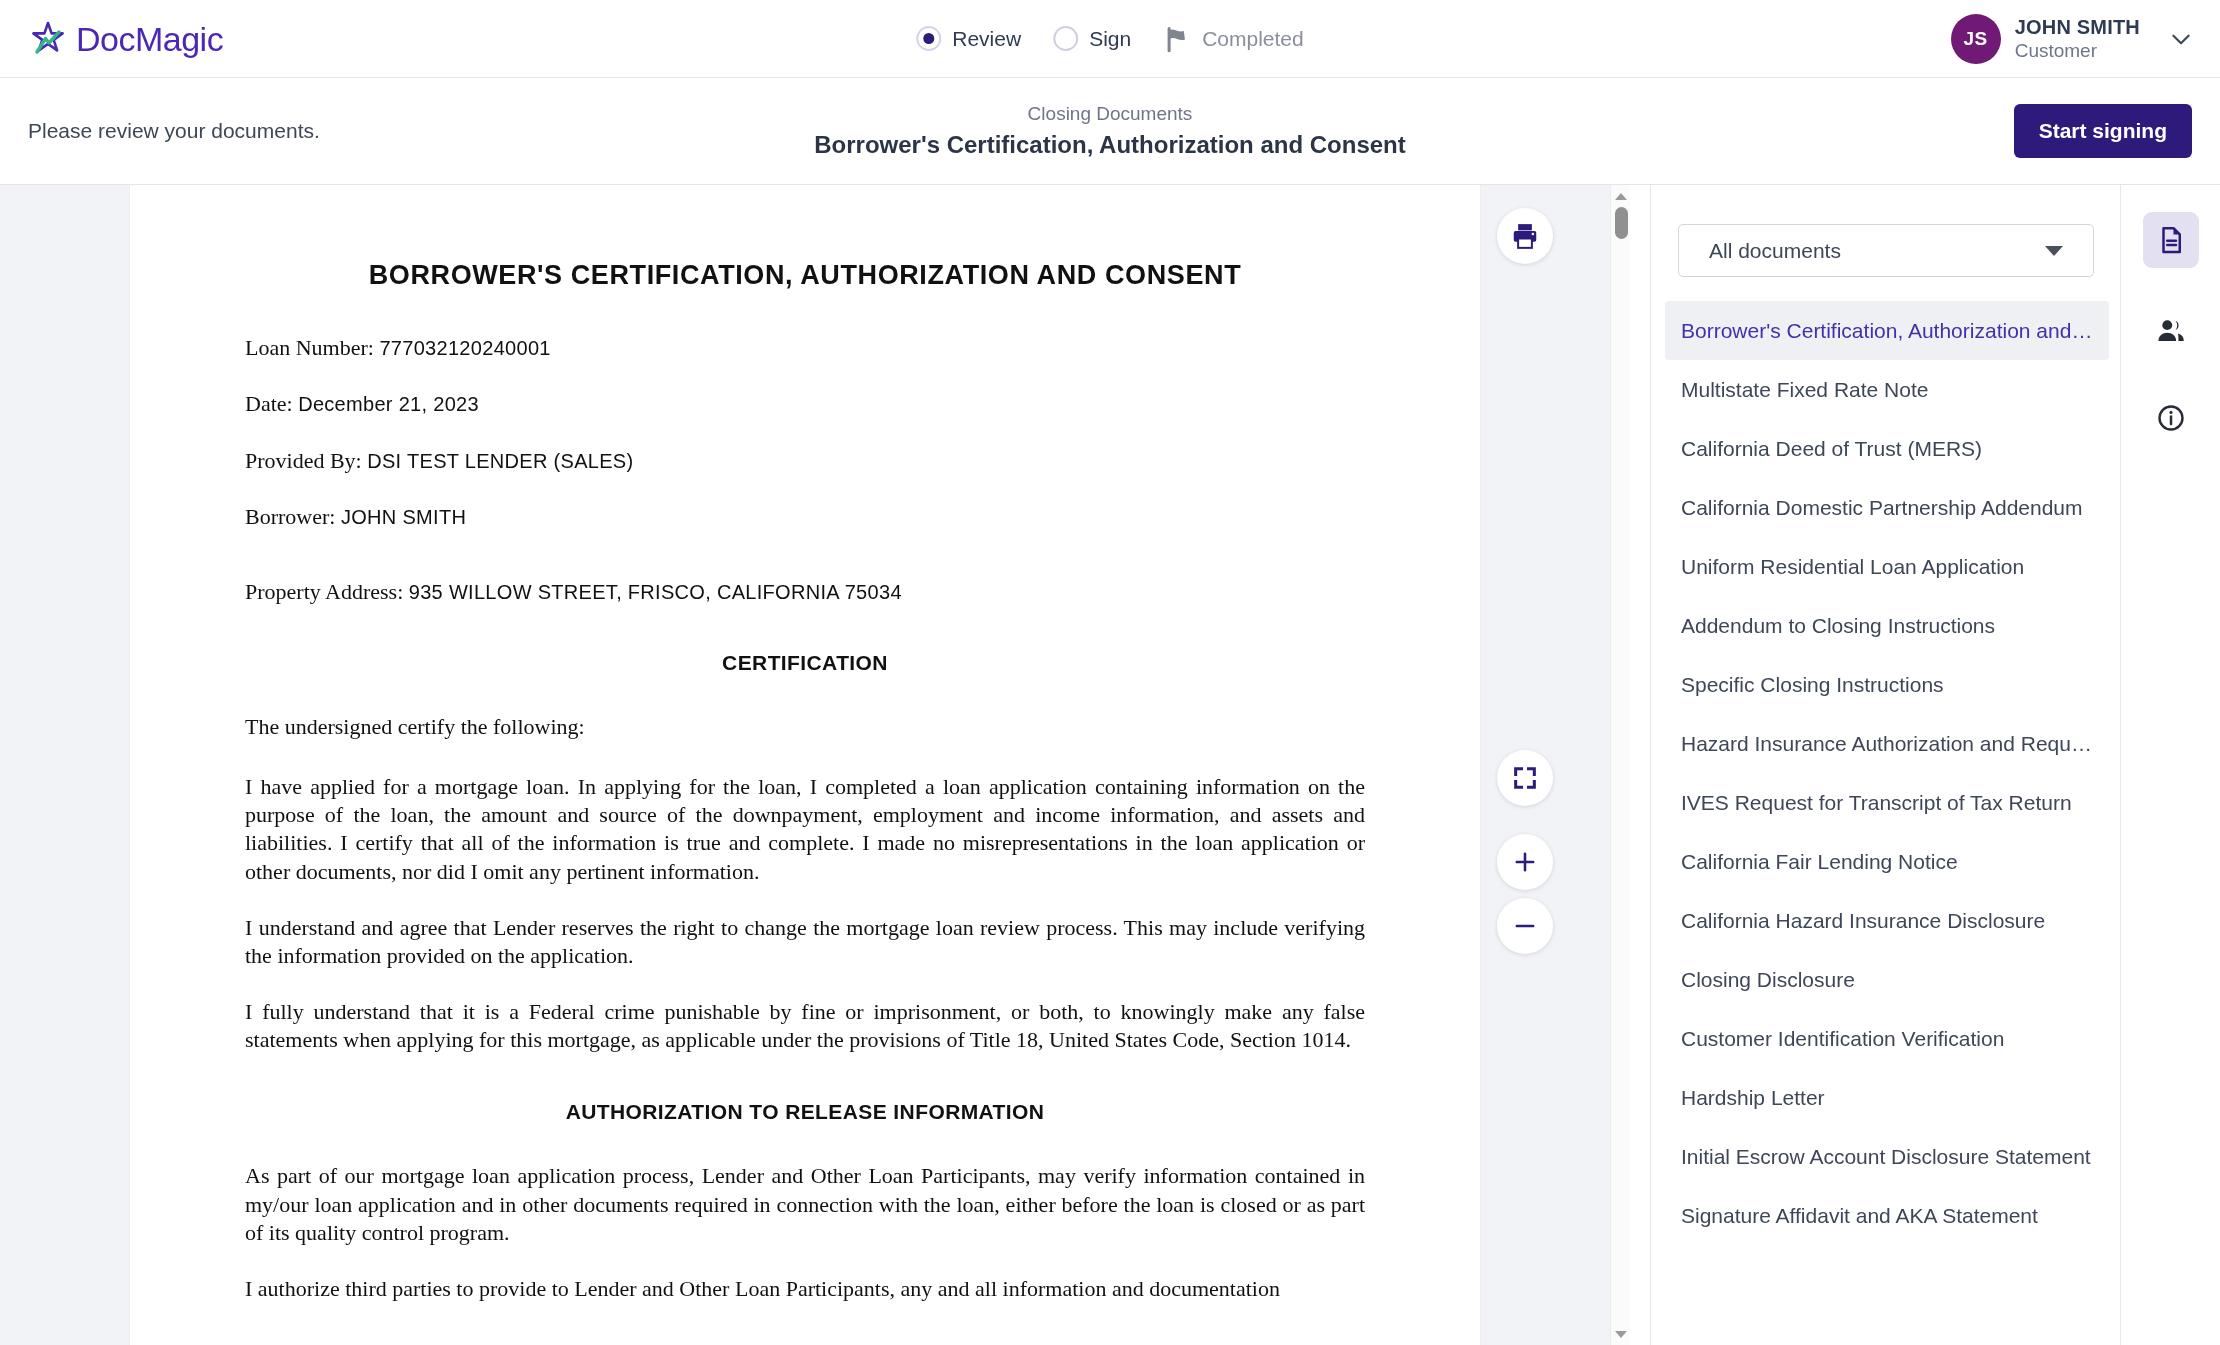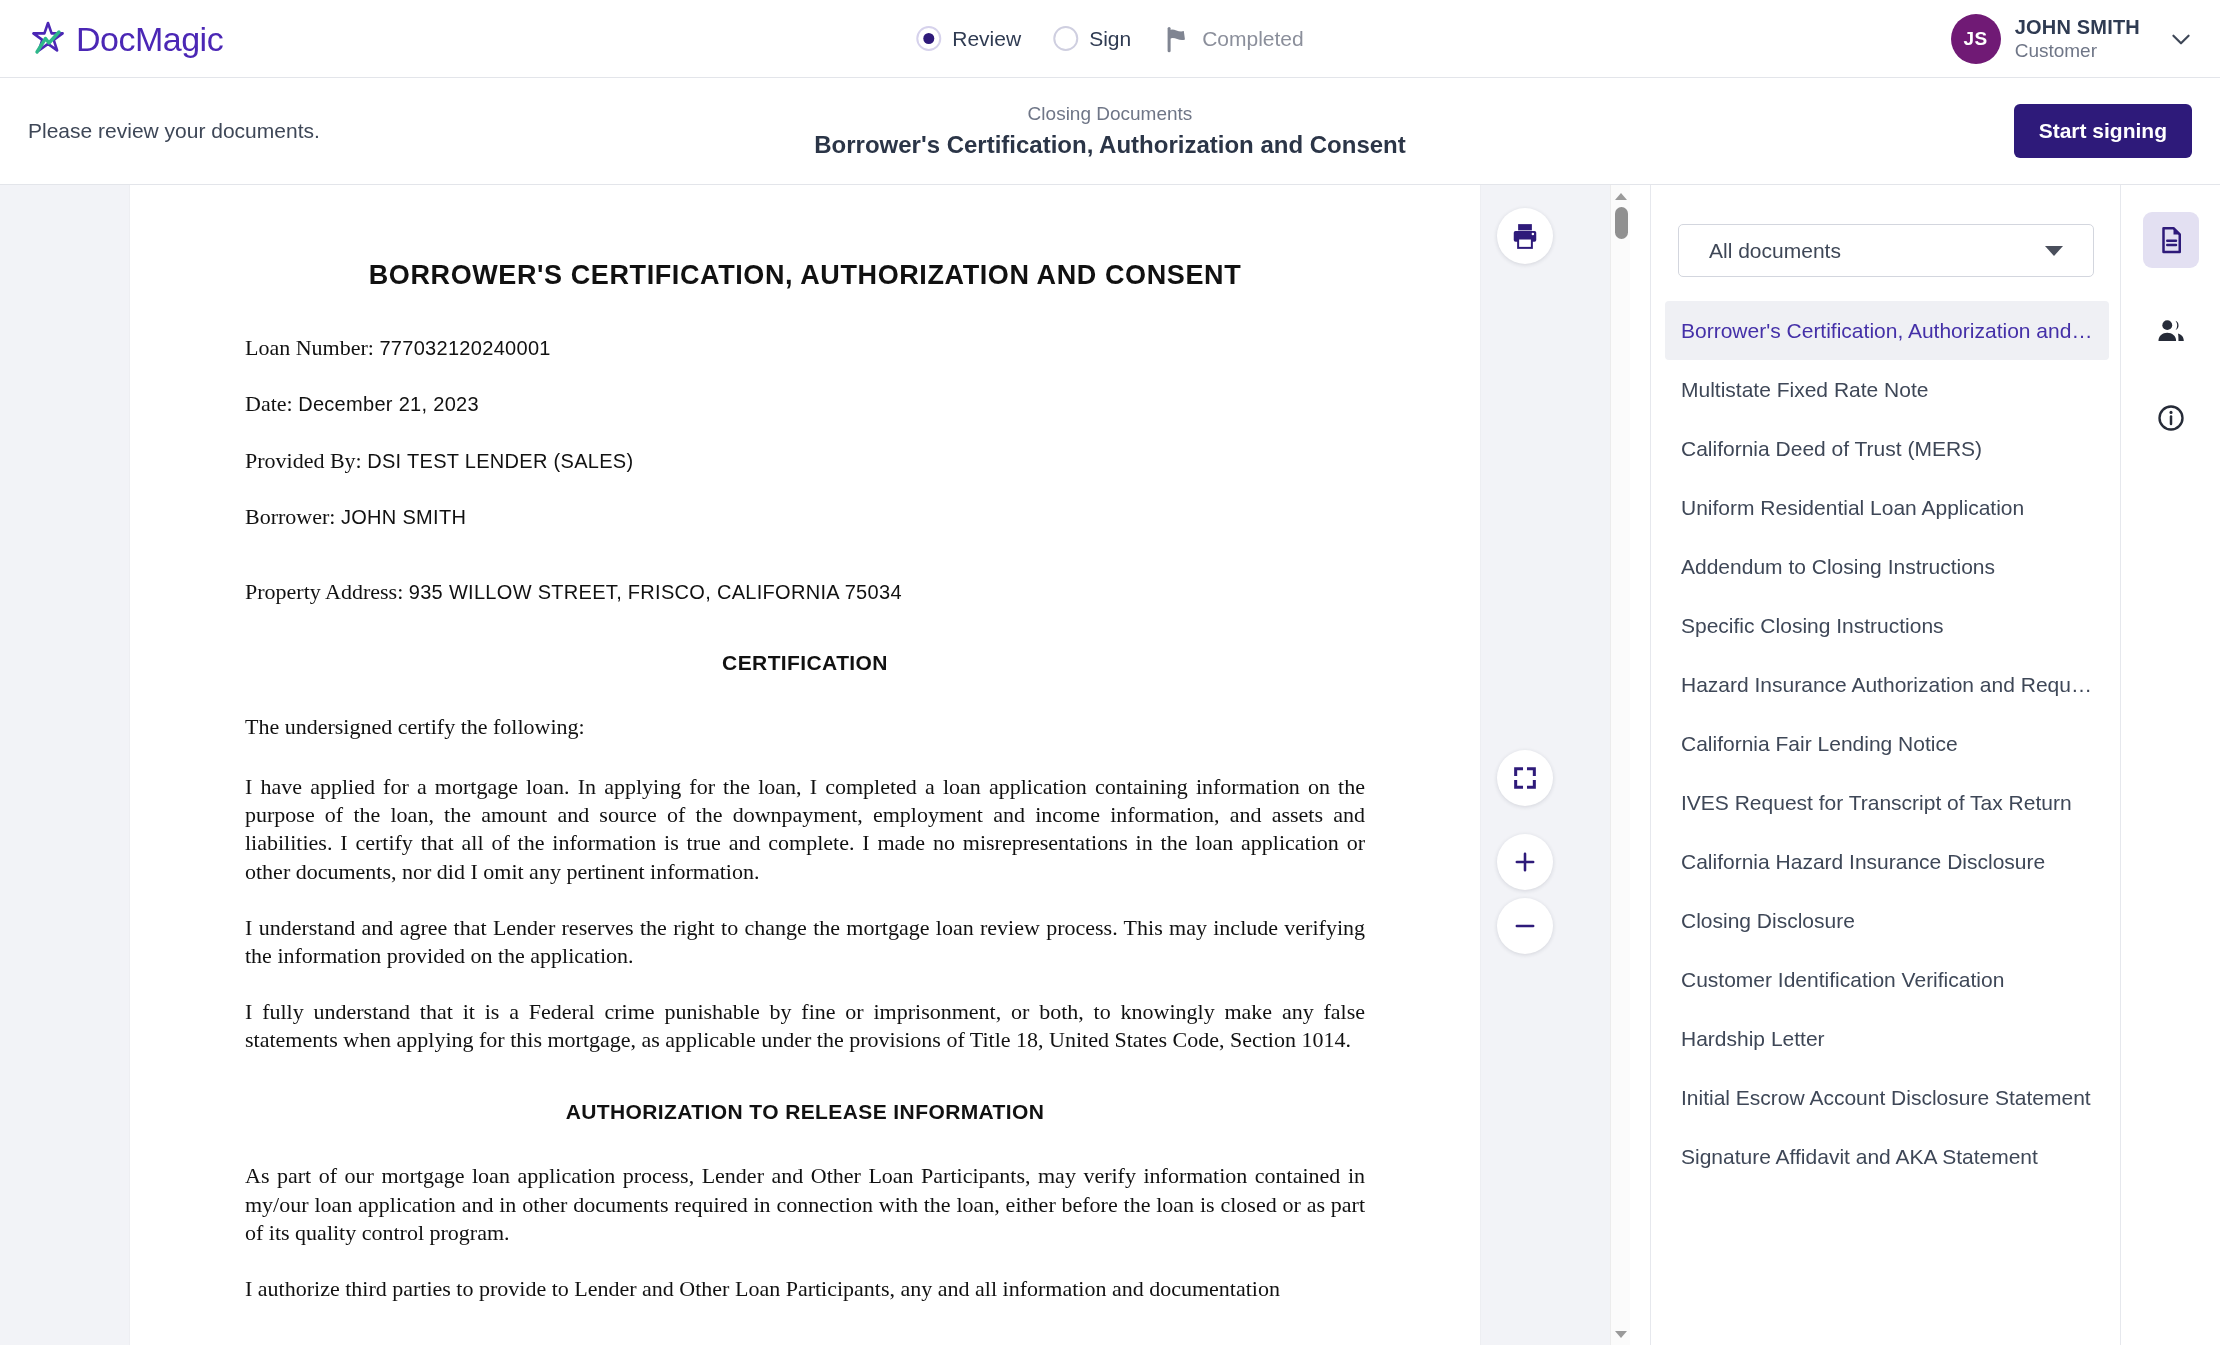--- a/index.html
+++ b/index.html
@@ -378,36 +378,39 @@
       <div class="doc-item selected">
         <span>Borrower's Certification, Authorization and Consent</span>
       </div>
       <div class="doc-item">
         <span>Multistate Fixed Rate Note</span>
       </div>
       <div class="doc-item">
         <span>California Deed of Trust (MERS)</span>
       </div>
       <div class="doc-item">
+        <span>California Domestic Partnership Addendum</span>
+      </div>
+      <div class="doc-item">
         <span>Uniform Residential Loan Application</span>
       </div>
       <div class="doc-item">
         <span>Addendum to Closing Instructions</span>
       </div>
       <div class="doc-item">
         <span>Specific Closing Instructions</span>
       </div>
       <div class="doc-item">
         <span>Hazard Insurance Authorization and Requirements</span>
       </div>
       <div class="doc-item">
+        <span>IVES Request for Transcript of Tax Return</span>
+      </div>
+      <div class="doc-item">
         <span>California Fair Lending Notice</span>
-      </div>
-      <div class="doc-item">
-        <span>IVES Request for Transcript of Tax Return</span>
       </div>
       <div class="doc-item">
         <span>California Hazard Insurance Disclosure</span>
       </div>
       <div class="doc-item">
         <span>Closing Disclosure</span>
       </div>
       <div class="doc-item">
         <span>Customer Identification Verification</span>
       </div>

